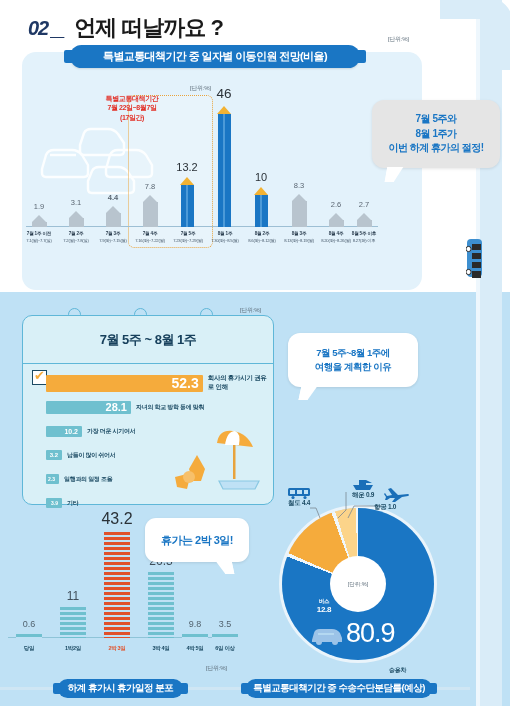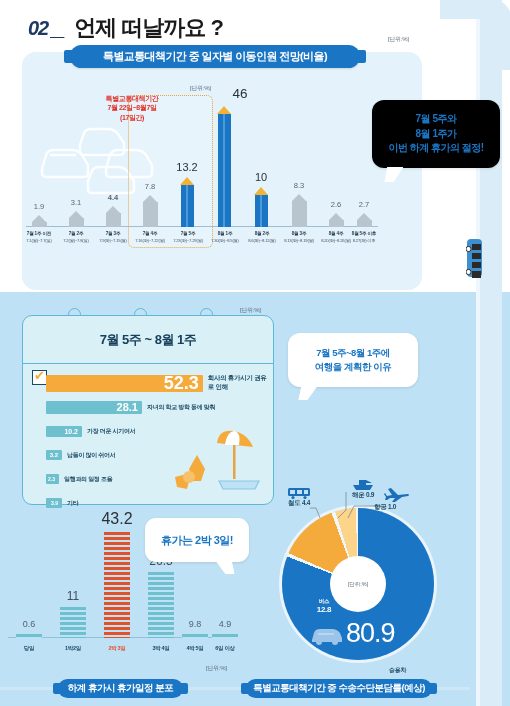--- a/index.html
+++ b/index.html
@@ -93,21 +93,21 @@
   .c1-val.mid { font-size:11px; color:#2a3137; }
   .c1-xlab {
     position:absolute; width:48px; text-align:center; font-size:4.6px;
     color:#2c3f50; line-height:1.5; font-weight:bold; letter-spacing:-0.2px;
   }
   .c1-xlab .sub { font-weight:normal; font-size:4.2px; color:#46586a; }
 
   
   .bub1 {
     position:absolute; left:372px; top:100px; width:128px; height:68px;
-    background:#000000; border-radius:12px; z-index:8;
+    background:#e5e5e5; border-radius:12px; z-index:8;
     box-shadow:0 1px 3px rgba(0,0,0,0.10);
     display:flex; flex-direction:column; align-items:center; justify-content:center;
     color:#1a76c4; font-size:10px; font-weight:bold; line-height:1.45; letter-spacing:-0.5px;
   }
   .bub1::after {
     content:""; position:absolute; left:14px; bottom:-14px;
     border-left:9px solid #ffffff; border-right:7px solid transparent;
     border-top:15px solid #ffffff; border-bottom:0;
     transform:skewX(-10deg);
   }
@@ -131,21 +131,21 @@
   }
   .cal-rows { position:absolute; left:12px; top:55px; width:232px; }
   .cal-row { position:relative; height:24px; display:flex; align-items:center; }
   .cal-bar { height:13px; border-radius:1px; position:relative; }
   .cal-row.r0 .cal-bar { height:17px; background:#f5ab3c; }
   .cal-row .cal-bar.teal { background:#6fc0cf; }
   .cal-val {
     position:absolute; right:4px; top:50%; transform:translateY(-50%);
     color:#ffffff; font-weight:bold;
   }
-  .cal-row.r0 .cal-val { font-size:18px; }
+  .cal-row.r0 .cal-val { font-size:14px; }
   .cal-row.r1 .cal-val { font-size:11px; }
   .cal-row.r2 .cal-val { font-size:7px; }
   .cal-row.r3 .cal-val { font-size:6px; }
   .cal-row.r4 .cal-val { font-size:5px; }
   .cal-row.r5 .cal-val { font-size:5px; }
   .cal-lab {
     margin-left:5px; font-size:6px; color:#1b4a63; font-weight:bold; line-height:1.35;
     letter-spacing:-0.3px;
   }
   .cal-row.r0 .cal-lab { font-size:6.5px; width:62px; }
@@ -346,21 +346,21 @@
       <div class="body">
         <div class="cap"></div>
       </div>
     </div>
 
   <div class="c1-val" style="left:-7px;  bottom:42px;">1.9</div>
   <div class="c1-val" style="left:30px;  bottom:46px;">3.1</div>
   <div class="c1-val" style="left:67px;  bottom:51px;font-weight:bold;">4.4</div>
   <div class="c1-val" style="left:104px; bottom:62px;">7.8</div>
   <div class="c1-val mid" style="left:141px; bottom:80px;">13.2</div>
-  <div class="c1-val big" style="left:194px; bottom:152px;">46</div>
+  <div class="c1-val big" style="left:178px; bottom:152px;">46</div>
   <div class="c1-val mid" style="left:215px; bottom:70px;">10</div>
   <div class="c1-val" style="left:253px; bottom:63px;">8.3</div>
   <div class="c1-val" style="left:290px; bottom:44px;">2.6</div>
   <div class="c1-val" style="left:318px; bottom:44px;">2.7</div>
 
   <div class="c1-xlab" style="left:-11px; bottom:8px;">
     <span>7월 1주 이전</span><br>
     <span class="sub">7.1(월)~7.7(일)</span>
   </div>
   <div class="c1-xlab" style="left:26px; bottom:8px;">
@@ -427,21 +427,21 @@
   </div>
   <div class="cal-rows">
     <div class="cal-row r0">
       <div class="chk"></div>
       <div class="cal-bar" style="width:164px; margin-left:11px;">
         <span class="cal-val">52.3</span>
       </div>
       <span class="cal-lab">회사의 휴가시기 권유로 인해</span>
     </div>
     <div class="cal-row r1">
-      <div class="cal-bar teal" style="width:96px; margin-left:11px;padding-left:9px;">
+      <div class="cal-bar teal" style="width:85px; margin-left:11px;padding-left:9px;">
         <span class="cal-val">28.1</span>
       </div>
       <span class="cal-lab">자녀의 학교 방학 등에 맞춰</span>
     </div>
     <div class="cal-row r2">
       <div class="cal-bar teal" style="width:36px; margin-left:11px; height:11px;">
         <span class="cal-val">10.2</span>
       </div>
       <span class="cal-lab">가장 더운 시기여서</span>
     </div>
@@ -491,21 +491,21 @@
   <div class="c3-bar hot" style="left:96px; height:106px;"></div>
   <div class="c3-bar" style="left:140px;height:66px;"></div>
   <div class="c3-bar" style="left:174px;height:4px;"></div>
   <div class="c3-bar" style="left:204px;height:4px;"></div>
 
   <div class="c3-val" style="left:-4px; bottom:31px;">0.6</div>
   <div class="c3-val m" style="left:40px; bottom:57px;">11</div>
   <div class="c3-val big" style="left:84px; bottom:132px;">43.2</div>
   <div class="c3-val m" style="left:128px;bottom:92px;">26.3</div>
   <div class="c3-val" style="left:162px;bottom:31px;">9.8</div>
-  <div class="c3-val" style="left:192px;bottom:31px;">4.9</div>
+  <div class="c3-val" style="left:192px;bottom:31px;">3.5</div>
 
   <div class="c3-xlab" style="left:-4px; bottom:8px;">당일</div>
   <div class="c3-xlab" style="left:40px; bottom:8px;">1박2일</div>
   <div class="c3-xlab hot" style="left:84px; bottom:8px;">2박 3일</div>
   <div class="c3-xlab" style="left:128px;bottom:8px;">3박 4일</div>
   <div class="c3-xlab" style="left:162px;bottom:8px;">4박 5일</div>
   <div class="c3-xlab" style="left:192px;bottom:8px;">6일 이상</div>
 </div>
 <div class="unit-lbl" style="left:206px; top:664px;">[단위:%]</div>
 

